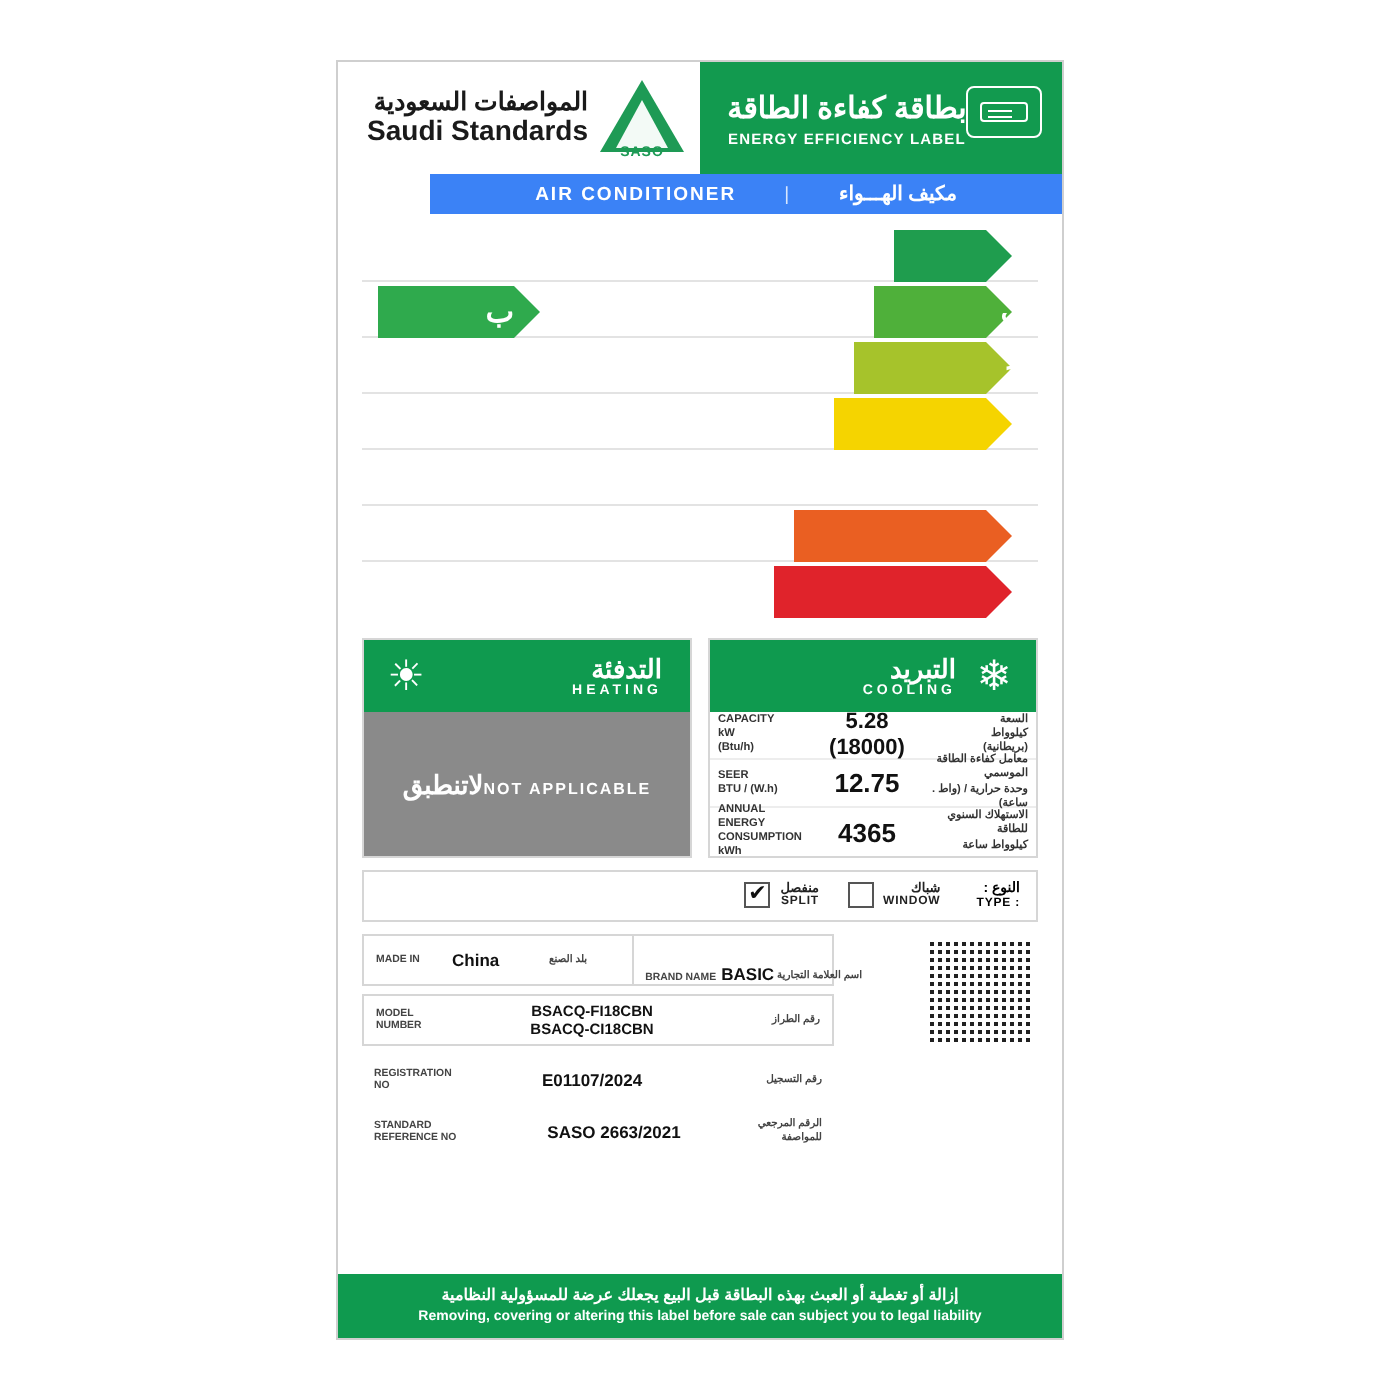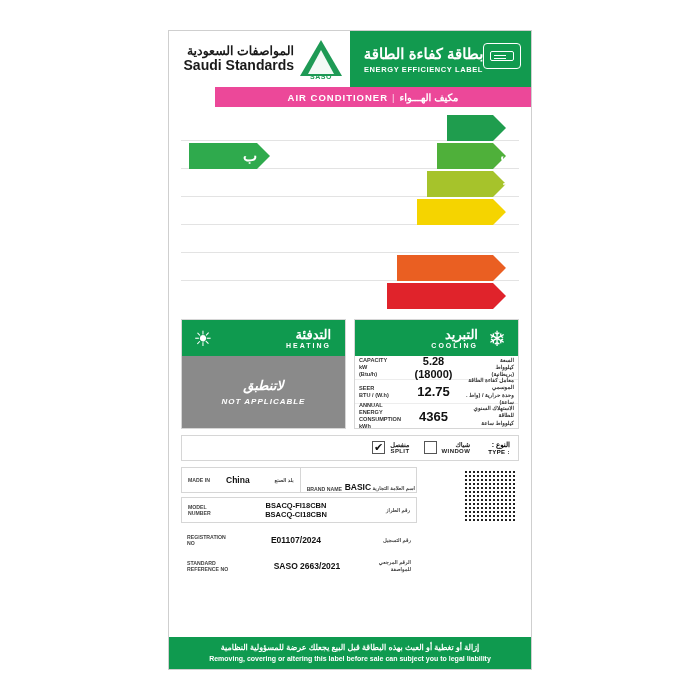--- a/index.html
+++ b/index.html
@@ -122,26 +122,26 @@
     position: absolute;
     left: 3px; top: 3px;
     width: 12px; height: 1.4px;
     background: #fff;
     box-shadow: 0 3px 0 #fff;
   }
 
   
   .product-strip {
     height: 20px;
-    background: #ec4899;
+    background: #3b82f6;
     color: #ffffff;
     display: flex;
     align-items: center;
     justify-content: center;
-    gap: 4px;
+    gap: 24px;
     font-size: 9.5px;
     font-weight: bold;
     letter-spacing: 1px;
     margin-left: 46px;
   }
   .product-strip .sep { opacity: .8; font-weight: normal; }
   .product-strip .ar { direction: rtl; letter-spacing: 1.5px; font-size: 10px;}
 
   
   .grades {
@@ -244,22 +244,22 @@
   .panel-head .t-en { font-size: 7px; font-weight: bold; letter-spacing: 2px; }
   .icon-sun, .icon-snow {
     width: 26px; height: 26px;
     display: flex; align-items: center; justify-content: center;
     font-size: 21px; line-height: 1; color: #ffffff;
   }
   .heating-body {
     background: #8a8a8a;
     color: #ffffff;
     height: 72px;
-    display: flex; flex-direction: column;
-    align-items: center; justify-content: center; font-style: italic;
+    display: flex; flex-direction: row;
+    align-items: center; justify-content: center;
   }
   .heating-body .na-ar { font-size: 13px; font-weight: bold; direction: rtl; }
   .heating-body .na-en { font-size: 8px; font-weight: bold; letter-spacing: 1px; margin-top: 4px;}
 
   .cool-row {
     display: flex;
     align-items: center;
     height: 24px;
     border-bottom: 1px solid #ededed;
     padding: 0 4px;
@@ -304,21 +304,21 @@
   }
   .info-grid { width: 236px; }
   .info-row {
     border: 1px solid #d6d6d6;
     height: 26px;
     display: flex;
     align-items: center;
     margin-bottom: 4px;
     padding: 0 6px;
   }
-  .info-row.split { padding: 0; }
+  .info-row.split { padding: 0; gap: 16px; }
   .cell {
     flex: 1;
     display: flex;
     align-items: center;
     height: 100%;
     padding: 0 6px;
   }
   .cell + .cell { border-left: 1px solid #d6d6d6; align-items: flex-end; }
   .lbl-en { font-size: 5.2px; font-weight: bold; color: #444; width: 38px; line-height: 1.2;}
   .val { flex: 1; text-align: center; font-size: 8.5px; font-weight: bold; color: #111; }

